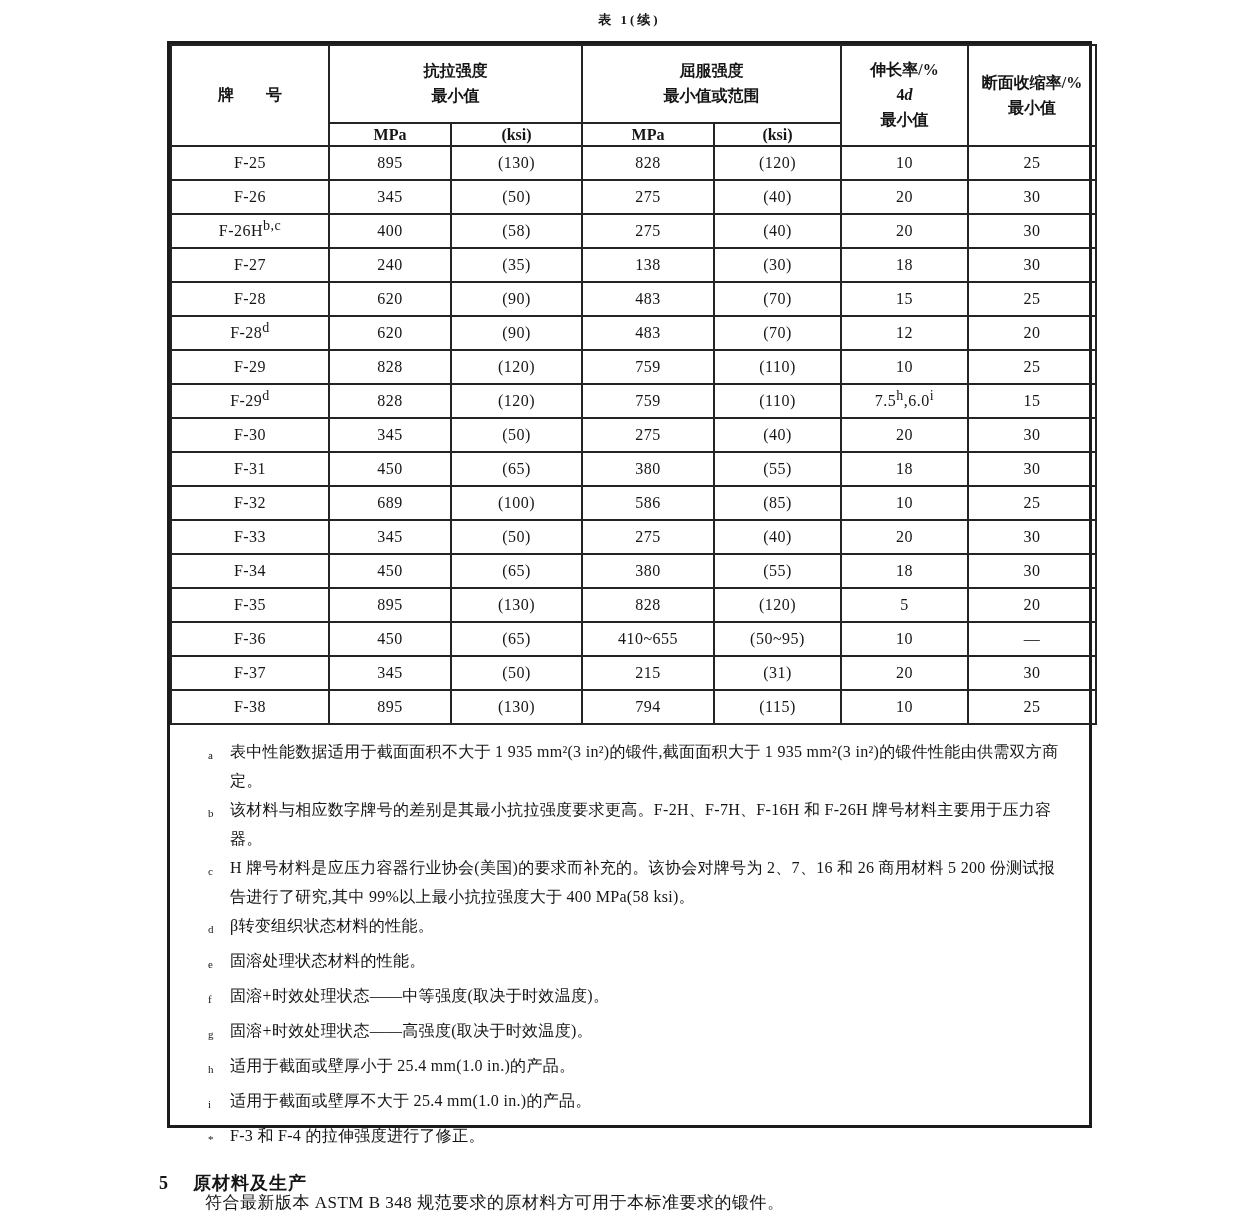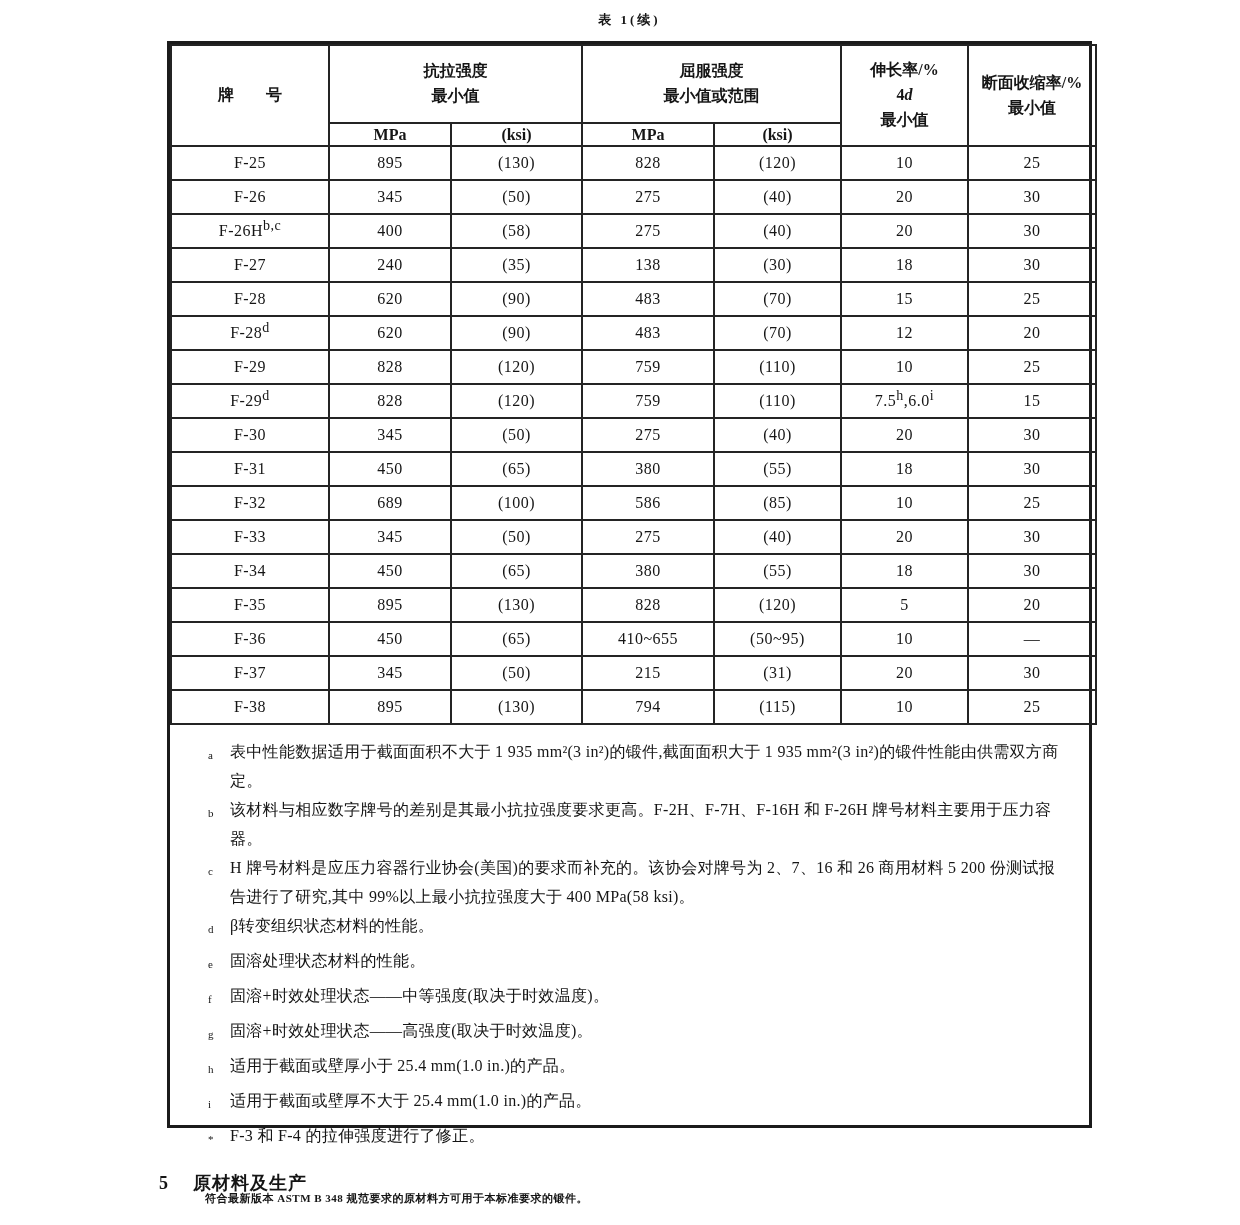--- a/index.html
+++ b/index.html
@@ -29,21 +29,21 @@
   .hline { line-height:1.55; }
   .var { font-style:italic; }
   sup { font-size:14px; line-height:0; }
   .grade-cell { letter-spacing:0.5px; }
   .footnotes { padding:12px 26px 0 38px; }
   .footnote { display:flex; line-height:29px; font-size:16px; text-align:left; }
   .fn-marker { flex:0 0 22px; width:22px; font-size:11px; position:relative; top:-2px; padding-top:6px; }
   .fn-text { flex:1; letter-spacing:0.3px; }
   .section-heading { position:absolute; left:159px; top:1171px; font-size:18px; font-weight:bold; letter-spacing:1px; }
   .section-num { display:inline-block; margin-right:24px; font-weight:bold; }
-  .section-body { position:absolute; left:205px; top:1191px; font-size:11px; letter-spacing:0.5px;font-weight:bold; }
+  .section-body { position:absolute; left:205px; top:1191px; font-size:17px; letter-spacing:0.5px; }
 </style>
 </head>
 <body>
 
 <div class="page">
 
   <div class="table-title">表 1(续)</div>
 
   <div class="table-frame">
     <table class="spec">

